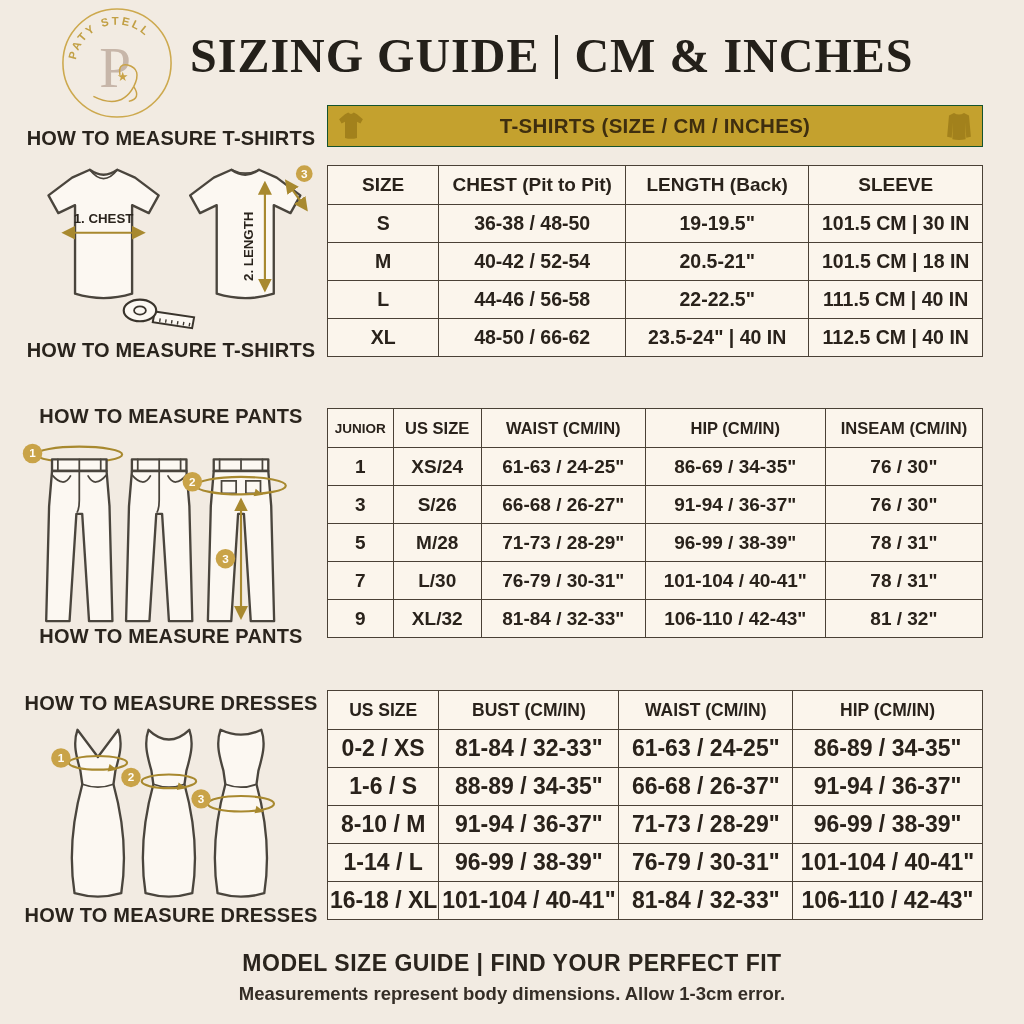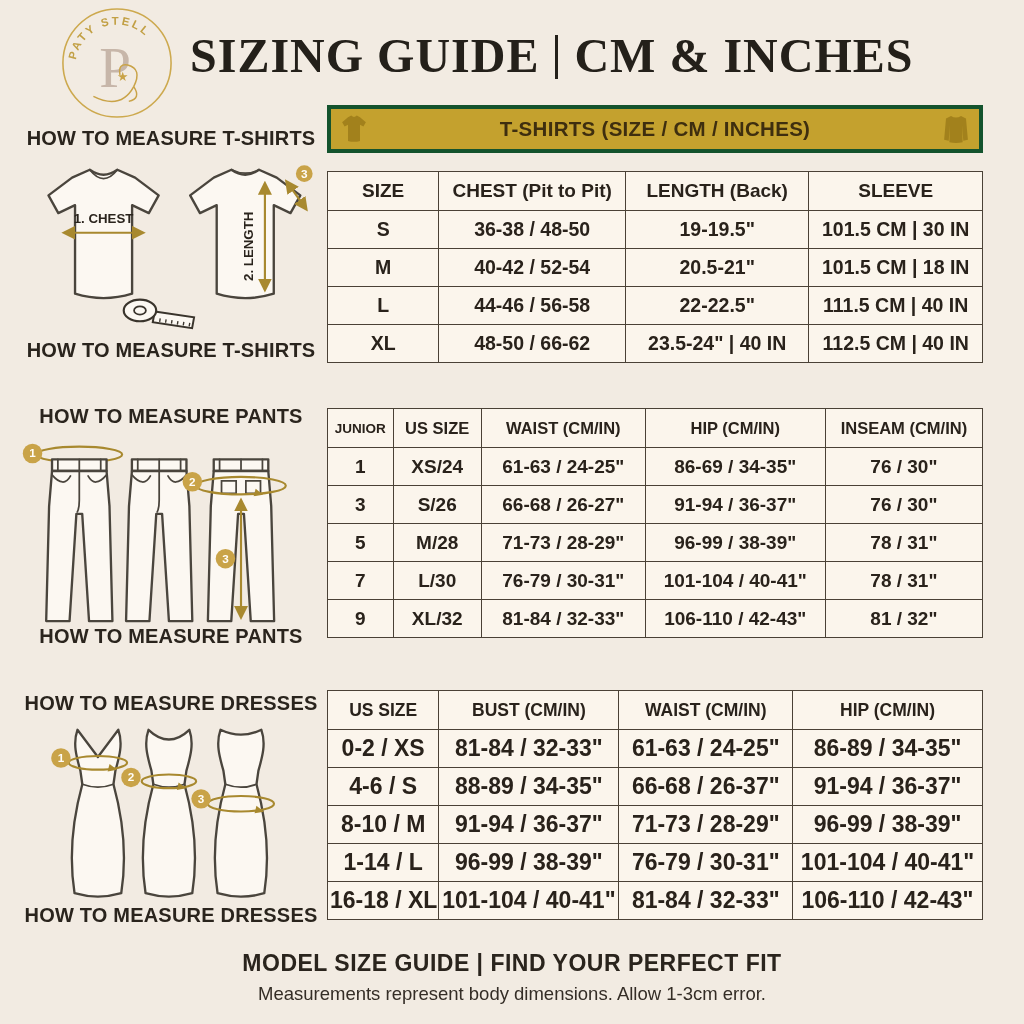--- a/index.html
+++ b/index.html
@@ -46,21 +46,21 @@
   .svglabel{fill:#2a241d;font-size:13.5px;font-weight:bold;font-family:"Liberation Sans",sans-serif;}
 
   
   .size-table{position:absolute;left:327px;width:656px;}
   #tshirts-block{top:105px}
   #pants-block{top:390px}
   #dresses-block{top:672px}
   .tbar{
     position:relative;height:40px;background:#c4a12e;
     display:flex;align-items:center;justify-content:center;
-    border:4px solid #14532d;
+    border:1px solid #14532d;
   }
   .tbar-title{font-size:20.5px;font-weight:bold;color:#3e2e0f;letter-spacing:.3px;}
   .tbar .bar-icon{position:absolute;top:5px;width:30px;height:30px;color:#a2811c;}
   .tbar .bar-icon.l{left:8px;}
   .tbar .bar-icon.r{right:8px;}
   .size-table table{
     width:100%;border-collapse:collapse;table-layout:fixed;margin-top:18px;
   }
   .size-table th,.size-table td{
     border:1.6px solid #4a4136;background:#fbf5ec;text-align:center;
@@ -75,21 +75,21 @@
   #dresses-block th{font-size:17.5px;}
   #dresses-block td{font-size:23px;}
 
   
   #footer-title{
     top:950px;left:0;width:100%;text-align:center;
     font-size:23px;font-weight:bold;letter-spacing:.5px;color:#2a241d;
   }
   #footer-sub{
     top:983px;left:0;width:100%;text-align:center;
-    font-size:18.5px;color:#342d26;
+    font-size:18.5px;color:#342d26;font-weight:bold;
   }
 </style>
 </head>
 <body>
 
 <svg width="0" height="0" style="position:absolute" aria-hidden="true">
   <defs>
     <symbol id="sym-tshirt" viewBox="0 0 24 24">
       <path fill="currentColor" d="M7.2,2.5 L9.8,1.2 Q12,3.4 14.2,1.2 L16.8,2.5 L21.5,6.5 L19.5,10 L16.8,8.6 L16.8,21.5 Q12,23 7.2,21.5 L7.2,8.6 L4.5,10 L2.5,6.5 Z"></path>
     </symbol>
@@ -361,21 +361,21 @@
         </tr>
       </thead>
       <tbody>
         <tr>
           <td>0-2 / XS</td>
           <td>81-84 / 32-33"</td>
           <td>61-63 / 24-25"</td>
           <td>86-89 / 34-35"</td>
         </tr>
         <tr>
-          <td>4-6 / S</td>
+          <td>1-6 / S</td>
           <td>88-89 / 34-35"</td>
           <td>66-68 / 26-37"</td>
           <td>91-94 / 36-37"</td>
         </tr>
         <tr>
           <td>8-10 / M</td>
           <td>91-94 / 36-37"</td>
           <td>71-73 / 28-29"</td>
           <td>96-99 / 38-39"</td>
         </tr>

